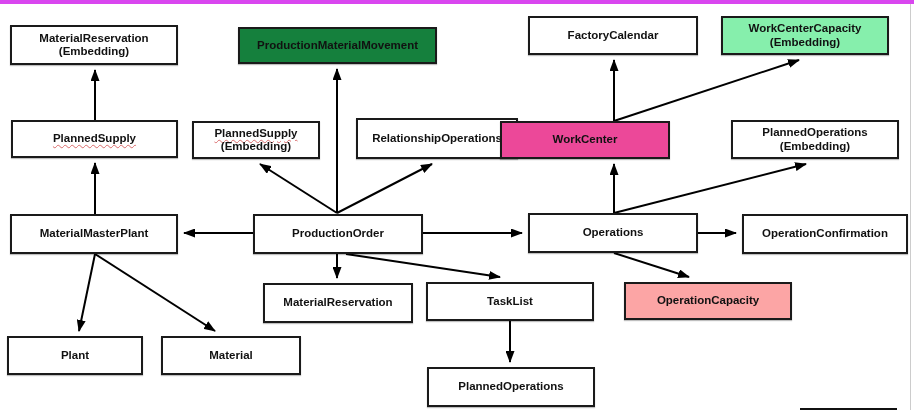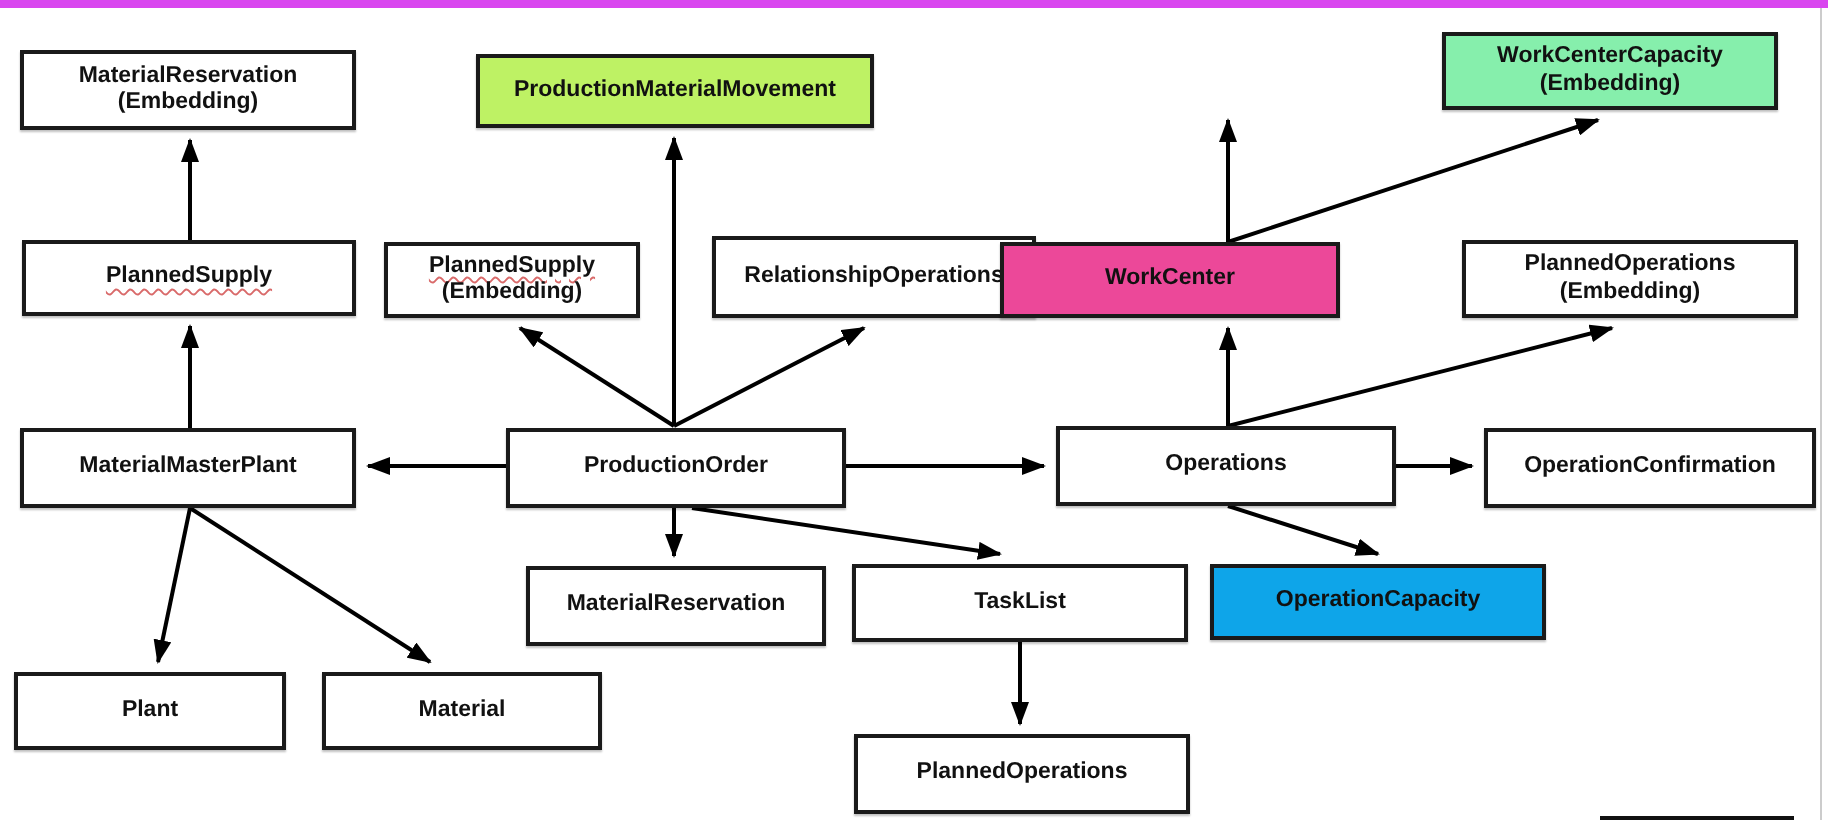--- a/index.html
+++ b/index.html
@@ -98,22 +98,25 @@
         <line x1="510" y1="317" x2="510" y2="358" stroke="#000000" stroke-width="2" marker-end="url(#ah)"></line>
       </g>
     </svg>
 
   <div class="partial-box"></div>
   <div class="right-edge-line"></div>
 <div class="node" style="left: 10px; top: 21px; width: 168px; height: 40px; border-color: rgb(26, 26, 26); background: rgb(255, 255, 255); color: rgb(17, 17, 17);">
       <span>MaterialReservation</span>
       <span>(Embedding)</span>
     </div>
-    <div class="node" style="left: 238px; top: 23px; width: 199px; height: 37px; border-color: rgb(26, 26, 26); background: #bef264; color: rgb(17, 17, 17);">
+    <div class="node" style="left: 238px; top: 23px; width: 199px; height: 37px; border-color: rgb(26, 26, 26); background: #15803d; color: rgb(17, 17, 17);">
       <span>ProductionMaterialMovement</span>
+    </div>
+    <div class="node" style="left: 528px; top: 12px; width: 170px; height: 39px; border-color: rgb(26, 26, 26); background: rgb(255, 255, 255); color: rgb(17, 17, 17);">
+      <span>FactoryCalendar</span>
     </div>
     <div class="node" style="left: 721px; top: 12px; width: 168px; height: 39px; border-color: rgb(26, 26, 26); background: #86efac; color: rgb(17, 17, 17);">
       <span>WorkCenterCapacity</span>
       <span>(Embedding)</span>
     </div>
     <div class="node" style="left: 11px; top: 116px; width: 167px; height: 38px; border-color: rgb(26, 26, 26); background: rgb(255, 255, 255); color: rgb(17, 17, 17);">
       <span class="sq">PlannedSupply</span>
     </div>
     <div class="node" style="left: 192px; top: 117px; width: 128px; height: 38px; border-color: rgb(26, 26, 26); background: rgb(255, 255, 255); color: rgb(17, 17, 17);">
       <span class="sq">PlannedSupply</span>
@@ -140,21 +143,21 @@
     </div>
     <div class="node" style="left: 742px; top: 210px; width: 166px; height: 40px; border-color: rgb(26, 26, 26); background: rgb(255, 255, 255); color: rgb(17, 17, 17);">
       <span>OperationConfirmation</span>
     </div>
     <div class="node" style="left: 263px; top: 279px; width: 150px; height: 40px; border-color: rgb(26, 26, 26); background: rgb(255, 255, 255); color: rgb(17, 17, 17);">
       <span>MaterialReservation</span>
     </div>
     <div class="node" style="left: 426px; top: 278px; width: 168px; height: 39px; border-color: rgb(26, 26, 26); background: rgb(255, 255, 255); color: rgb(17, 17, 17);">
       <span>TaskList</span>
     </div>
-    <div class="node" style="left: 605px; top: 278px; width: 168px; height: 38px; border-color: rgb(26, 26, 26); background: #0ea5e9; color: rgb(17, 17, 17);">
+    <div class="node" style="left: 624px; top: 278px; width: 168px; height: 38px; border-color: rgb(26, 26, 26); background: #fca5a5; color: rgb(17, 17, 17);">
       <span>OperationCapacity</span>
     </div>
     <div class="node" style="left: 7px; top: 332px; width: 136px; height: 39px; border-color: rgb(26, 26, 26); background: rgb(255, 255, 255); color: rgb(17, 17, 17);">
       <span>Plant</span>
     </div>
     <div class="node" style="left: 161px; top: 332px; width: 140px; height: 39px; border-color: rgb(26, 26, 26); background: rgb(255, 255, 255); color: rgb(17, 17, 17);">
       <span>Material</span>
     </div>
     <div class="node" style="left: 427px; top: 363px; width: 168px; height: 40px; border-color: rgb(26, 26, 26); background: rgb(255, 255, 255); color: rgb(17, 17, 17);">
       <span>PlannedOperations</span>

